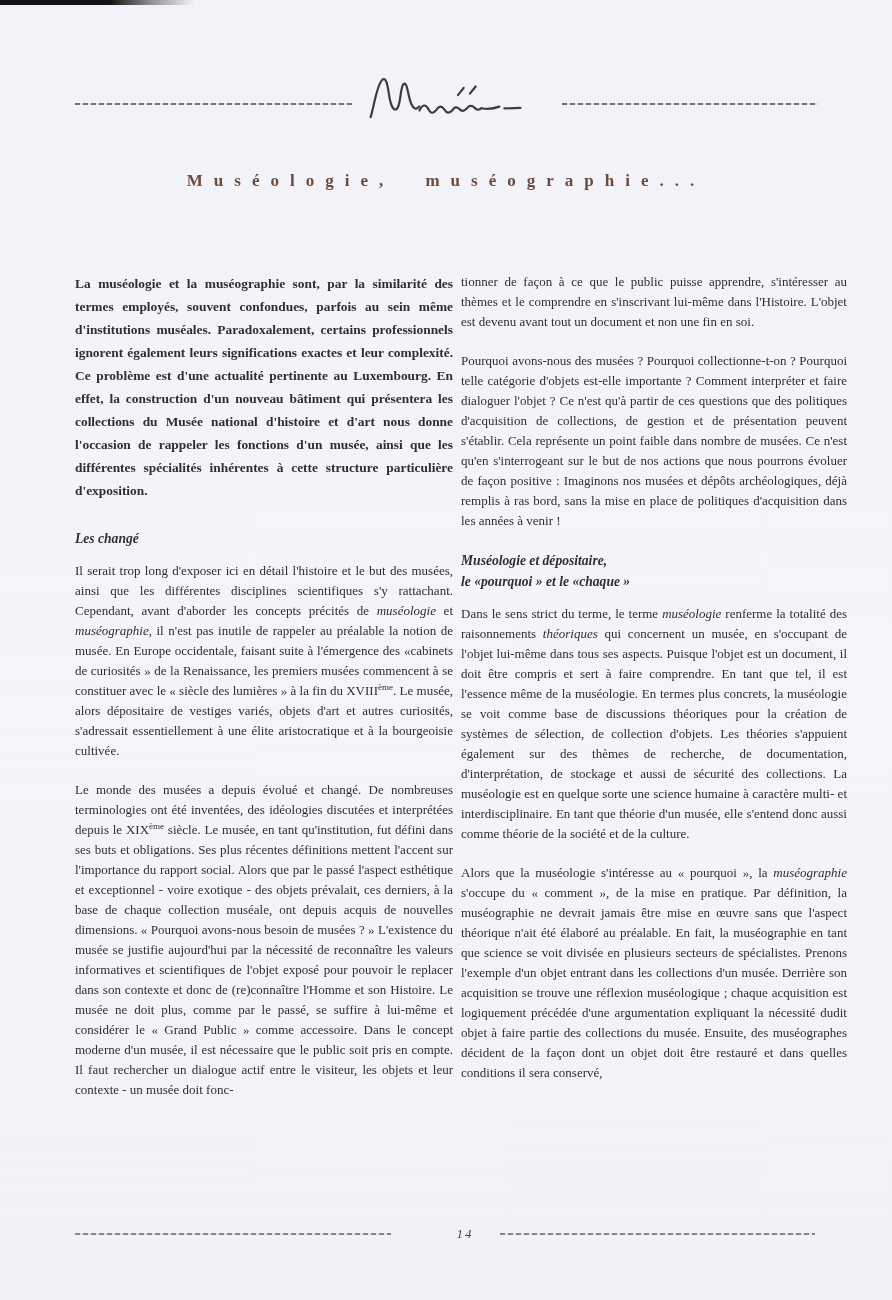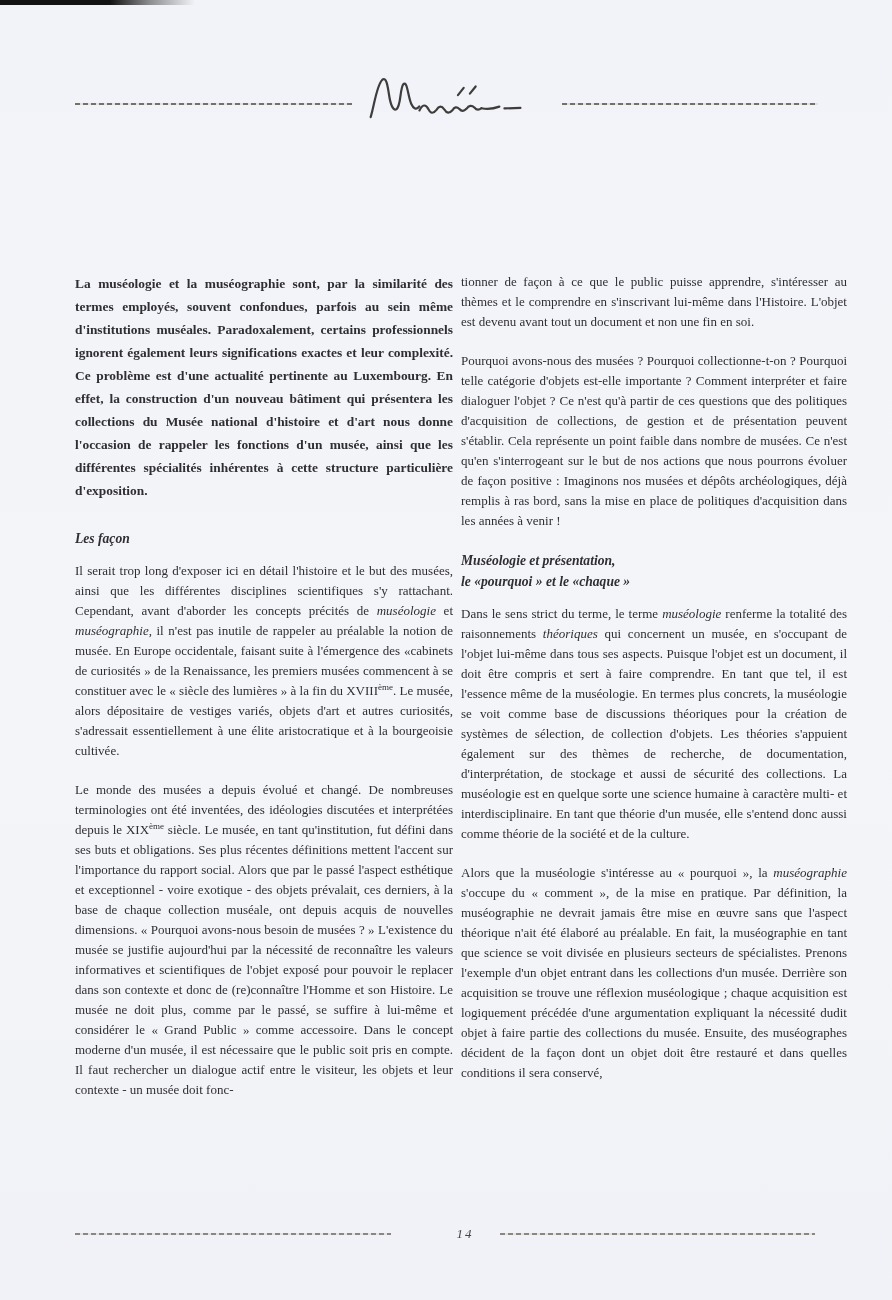--- a/index.html
+++ b/index.html
@@ -76,36 +76,37 @@
         <path d="M96 27 l6 -7"></path>
         <path d="M108 26 l6 -7"></path>
         <path d="M119 41 q9 2 18 -1"></path>
         <path d="M142 42 h16"></path>
       </g>
     </svg>
   </div>
   <div class="rule rule-header-right"></div>
 
   <div class="title">
+    <div>Muséologie, muséographie...</div>
   </div>
 
   <div class="columns">
 
     <div class="col col-left">
       <p class="intro">La muséologie et la muséographie sont, par la similarité des termes employés, souvent confondues, parfois au sein même d'institutions muséales. Paradoxalement, certains professionnels ignorent également leurs significations exactes et leur complexité. Ce problème est d'une actualité pertinente au Luxembourg. En effet, la construction d'un nouveau bâtiment qui présentera les collections du Musée national d'histoire et d'art nous donne l'occasion de rappeler les fonctions d'un musée, ainsi que les différentes spécialités inhérentes à cette structure particulière d'exposition.</p>
-      <h3 class="sec-heading">Les façon</h3>
+      <h3 class="sec-heading">Les changé</h3>
       <p class="para"><span>Il serait trop long d'exposer ici en détail l'histoire et le but des musées, ainsi que les différentes disciplines scientifiques s'y rattachant. Cependant, avant d'aborder les concepts précités de </span><i>muséologie</i><span> et </span><i>muséographie</i><span>, il n'est pas inutile de rappeler au préalable la notion de musée. En Europe occidentale, faisant suite à l'émergence des «cabinets de curiosités » de la Renaissance, les premiers musées commencent à se constituer avec le « siècle des lumières » à la fin du XVIII</span><sup>ème</sup><span>. Le musée, alors dépositaire de vestiges variés, objets d'art et autres curiosités, s'adressait essentiellement à une élite aristocratique et à la bourgeoisie cultivée.</span></p>
       <p class="para"><span>Le monde des musées a depuis évolué et changé. De nombreuses terminologies ont été inventées, des idéologies discutées et interprétées depuis le XIX</span><sup>ème</sup><span> siècle. Le musée, en tant qu'institution, fut défini dans ses buts et obligations. Ses plus récentes définitions mettent l'accent sur l'importance du rapport social. Alors que par le passé l'aspect esthétique et exceptionnel - voire exotique - des objets prévalait, ces derniers, à la base de chaque collection muséale, ont depuis acquis de nouvelles dimensions. « Pourquoi avons-nous besoin de musées ? » L'existence du musée se justifie aujourd'hui par la nécessité de reconnaître les valeurs informatives et scientifiques de l'objet exposé pour pouvoir le replacer dans son contexte et donc de (re)connaître l'Homme et son Histoire. Le musée ne doit plus, comme par le passé, se suffire à lui-même et considérer le « Grand Public » comme accessoire. Dans le concept moderne d'un musée, il est nécessaire que le public soit pris en compte. Il faut rechercher un dialogue actif entre le visiteur, les objets et leur contexte - un musée doit fonc-</span></p>
     </div>
 
     <div class="col col-right">
       <p class="para">tionner de façon à ce que le public puisse apprendre, s'intéresser au thèmes et le comprendre en s'inscrivant lui-même dans l'Histoire. L'objet est devenu avant tout un document et non une fin en soi.</p>
       <p class="para">Pourquoi avons-nous des musées ? Pourquoi collectionne-t-on ? Pourquoi telle catégorie d'objets est-elle importante ? Comment interpréter et faire dialoguer l'objet ? Ce n'est qu'à partir de ces questions que des politiques d'acquisition de collections, de gestion et de présentation peuvent s'établir. Cela représente un point faible dans nombre de musées. Ce n'est qu'en s'interrogeant sur le but de nos actions que nous pourrons évoluer de façon positive : Imaginons nos musées et dépôts archéologiques, déjà remplis à ras bord, sans la mise en place de politiques d'acquisition dans les années à venir !</p>
       <h3 class="sec-heading">
-        <span style="display:block">Muséologie et présentation,</span>
+        <span style="display:block">Muséologie et dépositaire,</span>
         <span style="display:block">le «pourquoi » et le «chaque »</span>
       </h3>
       <p class="para"><span>Dans le sens strict du terme, le terme </span><i>muséologie</i><span> renferme la totalité des raisonnements </span><i>théoriques</i><span> qui concernent un musée, en s'occupant de l'objet lui-même dans tous ses aspects. Puisque l'objet est un document, il doit être compris et sert à faire comprendre. En tant que tel, il est l'essence même de la muséologie. En termes plus concrets, la muséologie se voit comme base de discussions théoriques pour la création de systèmes de sélection, de collection d'objets. Les théories s'appuient également sur des thèmes de recherche, de documentation, d'interprétation, de stockage et aussi de sécurité des collections. La muséologie est en quelque sorte une science humaine à caractère multi- et interdisciplinaire. En tant que théorie d'un musée, elle s'entend donc aussi comme théorie de la société et de la culture.</span></p>
       <p class="para"><span>Alors que la muséologie s'intéresse au « pourquoi », la </span><i>muséographie</i><span> s'occupe du « comment », de la mise en pratique. Par définition, la muséographie ne devrait jamais être mise en œuvre sans que l'aspect théorique n'ait été élaboré au préalable. En fait, la muséographie en tant que science se voit divisée en plusieurs secteurs de spécialistes. Prenons l'exemple d'un objet entrant dans les collections d'un musée. Derrière son acquisition se trouve une réflexion muséologique ; chaque acquisition est logiquement précédée d'une argumentation expliquant la nécessité dudit objet à faire partie des collections du musée. Ensuite, des muséographes décident de la façon dont un objet doit être restauré et dans quelles conditions il sera conservé,</span></p>
     </div>
 
   </div>
 
   <div class="footer">
     <div class="rule-seg"></div>

